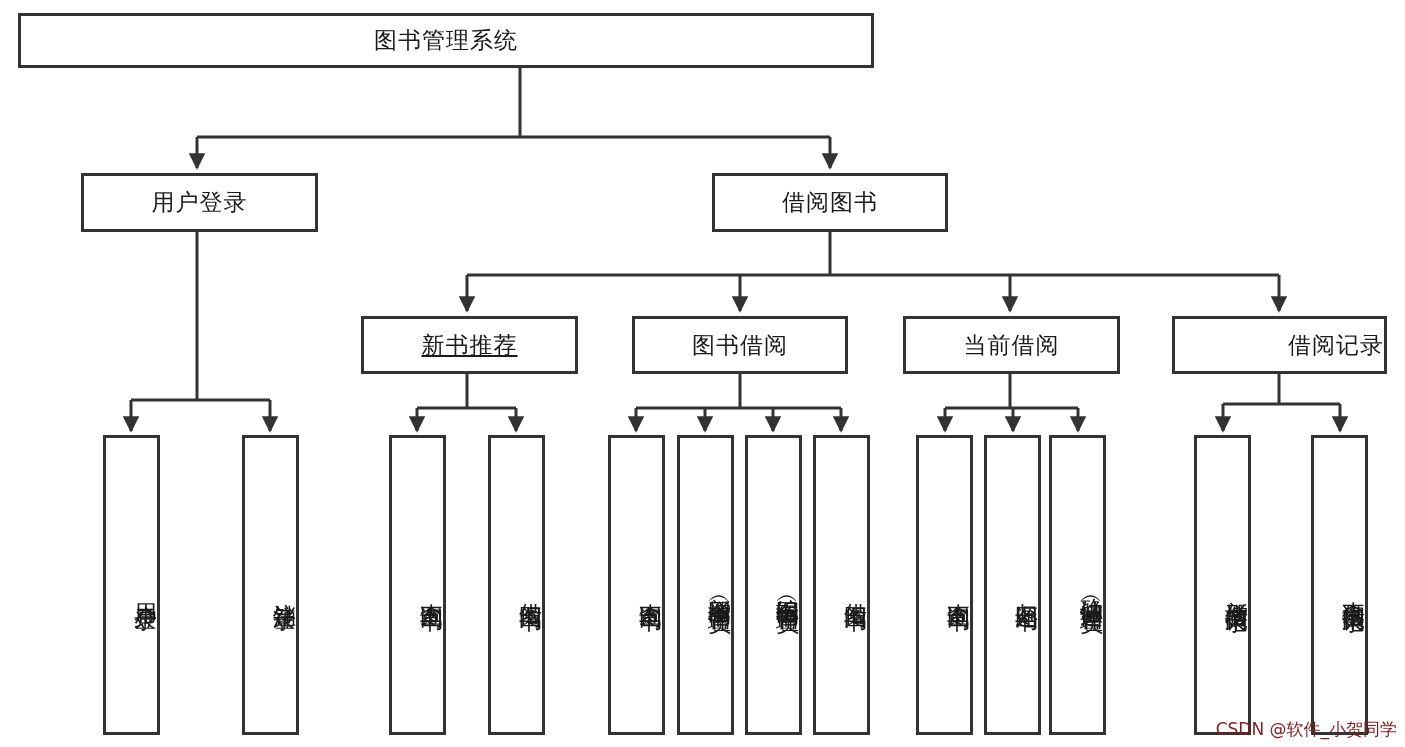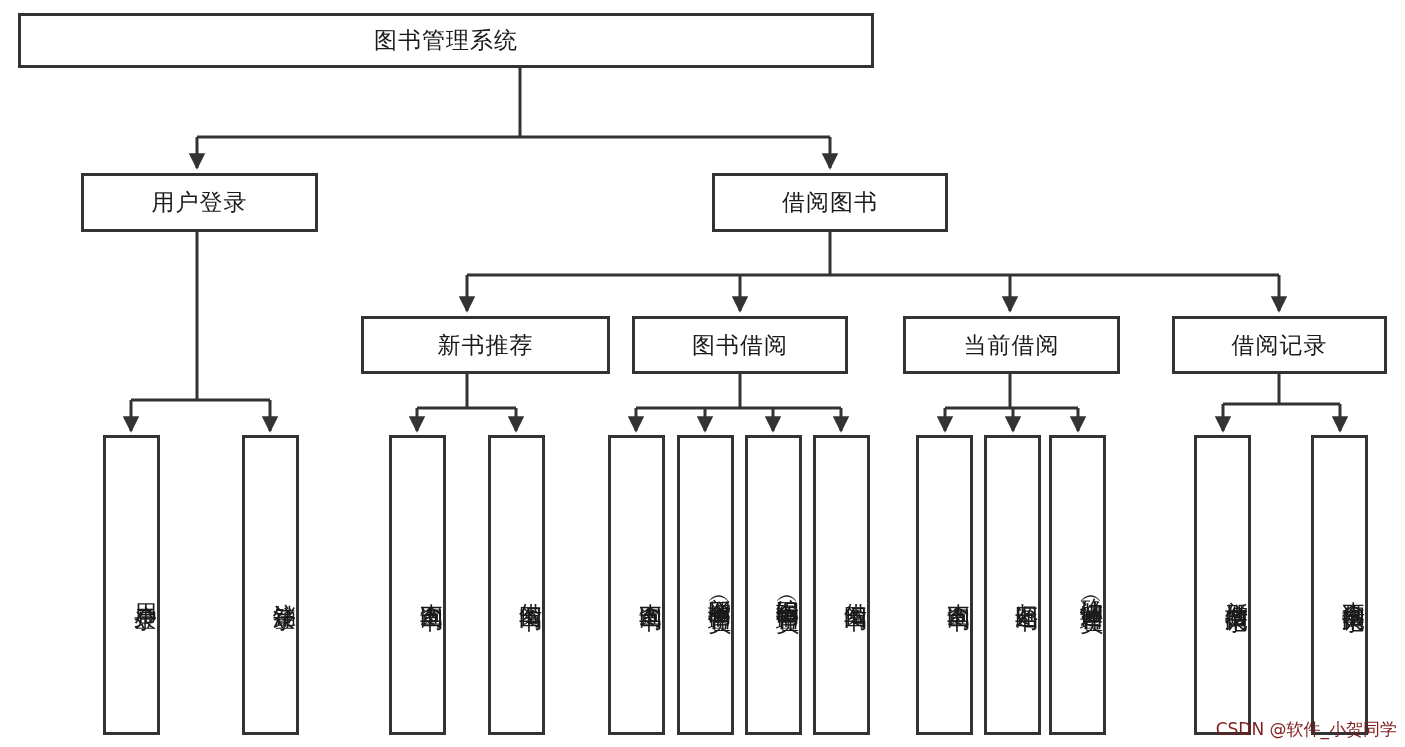--- a/index.html
+++ b/index.html
@@ -125,30 +125,30 @@
     <span class="label">图书管理系统</span>
   </div>
 
   <div class="node horiz" style="left:81px; top:173px; width:237px; height:59px;">
     <span class="label">用户登录</span>
   </div>
   <div class="node horiz" style="left:712px; top:173px; width:236px; height:59px;">
     <span class="label">借阅图书</span>
   </div>
 
-  <div class="node horiz" style="left:361px; top:316px; width:249px; height:58px;">
+  <div class="node horiz" style="left:361px; top:316px; width:217px; height:58px;text-decoration:underline;">
     <span class="label">新书推荐</span>
   </div>
   <div class="node horiz" style="left:903px; top:316px; width:217px; height:58px;">
     <span class="label">当前借阅</span>
   </div>
   <div class="node horiz" style="left:632px; top:316px; width:216px; height:58px;">
     <span class="label">图书借阅</span>
   </div>
-  <div class="node horiz" style="left:1172px; top:316px; width:215px; height:58px;">
+  <div class="node horiz" style="left:1172px; top:316px; width:215px; height:58px;justify-content:flex-end;">
     <span class="label">借阅记录</span>
   </div>
 
   <div class="node vert" style="left:103px; top:435px; width:57px; height:300px;">
     <span class="label">用户登录</span>
   </div>
   <div class="node vert" style="left:242px; top:435px; width:57px; height:300px;">
     <span class="label">注销登录</span>
   </div>
 

